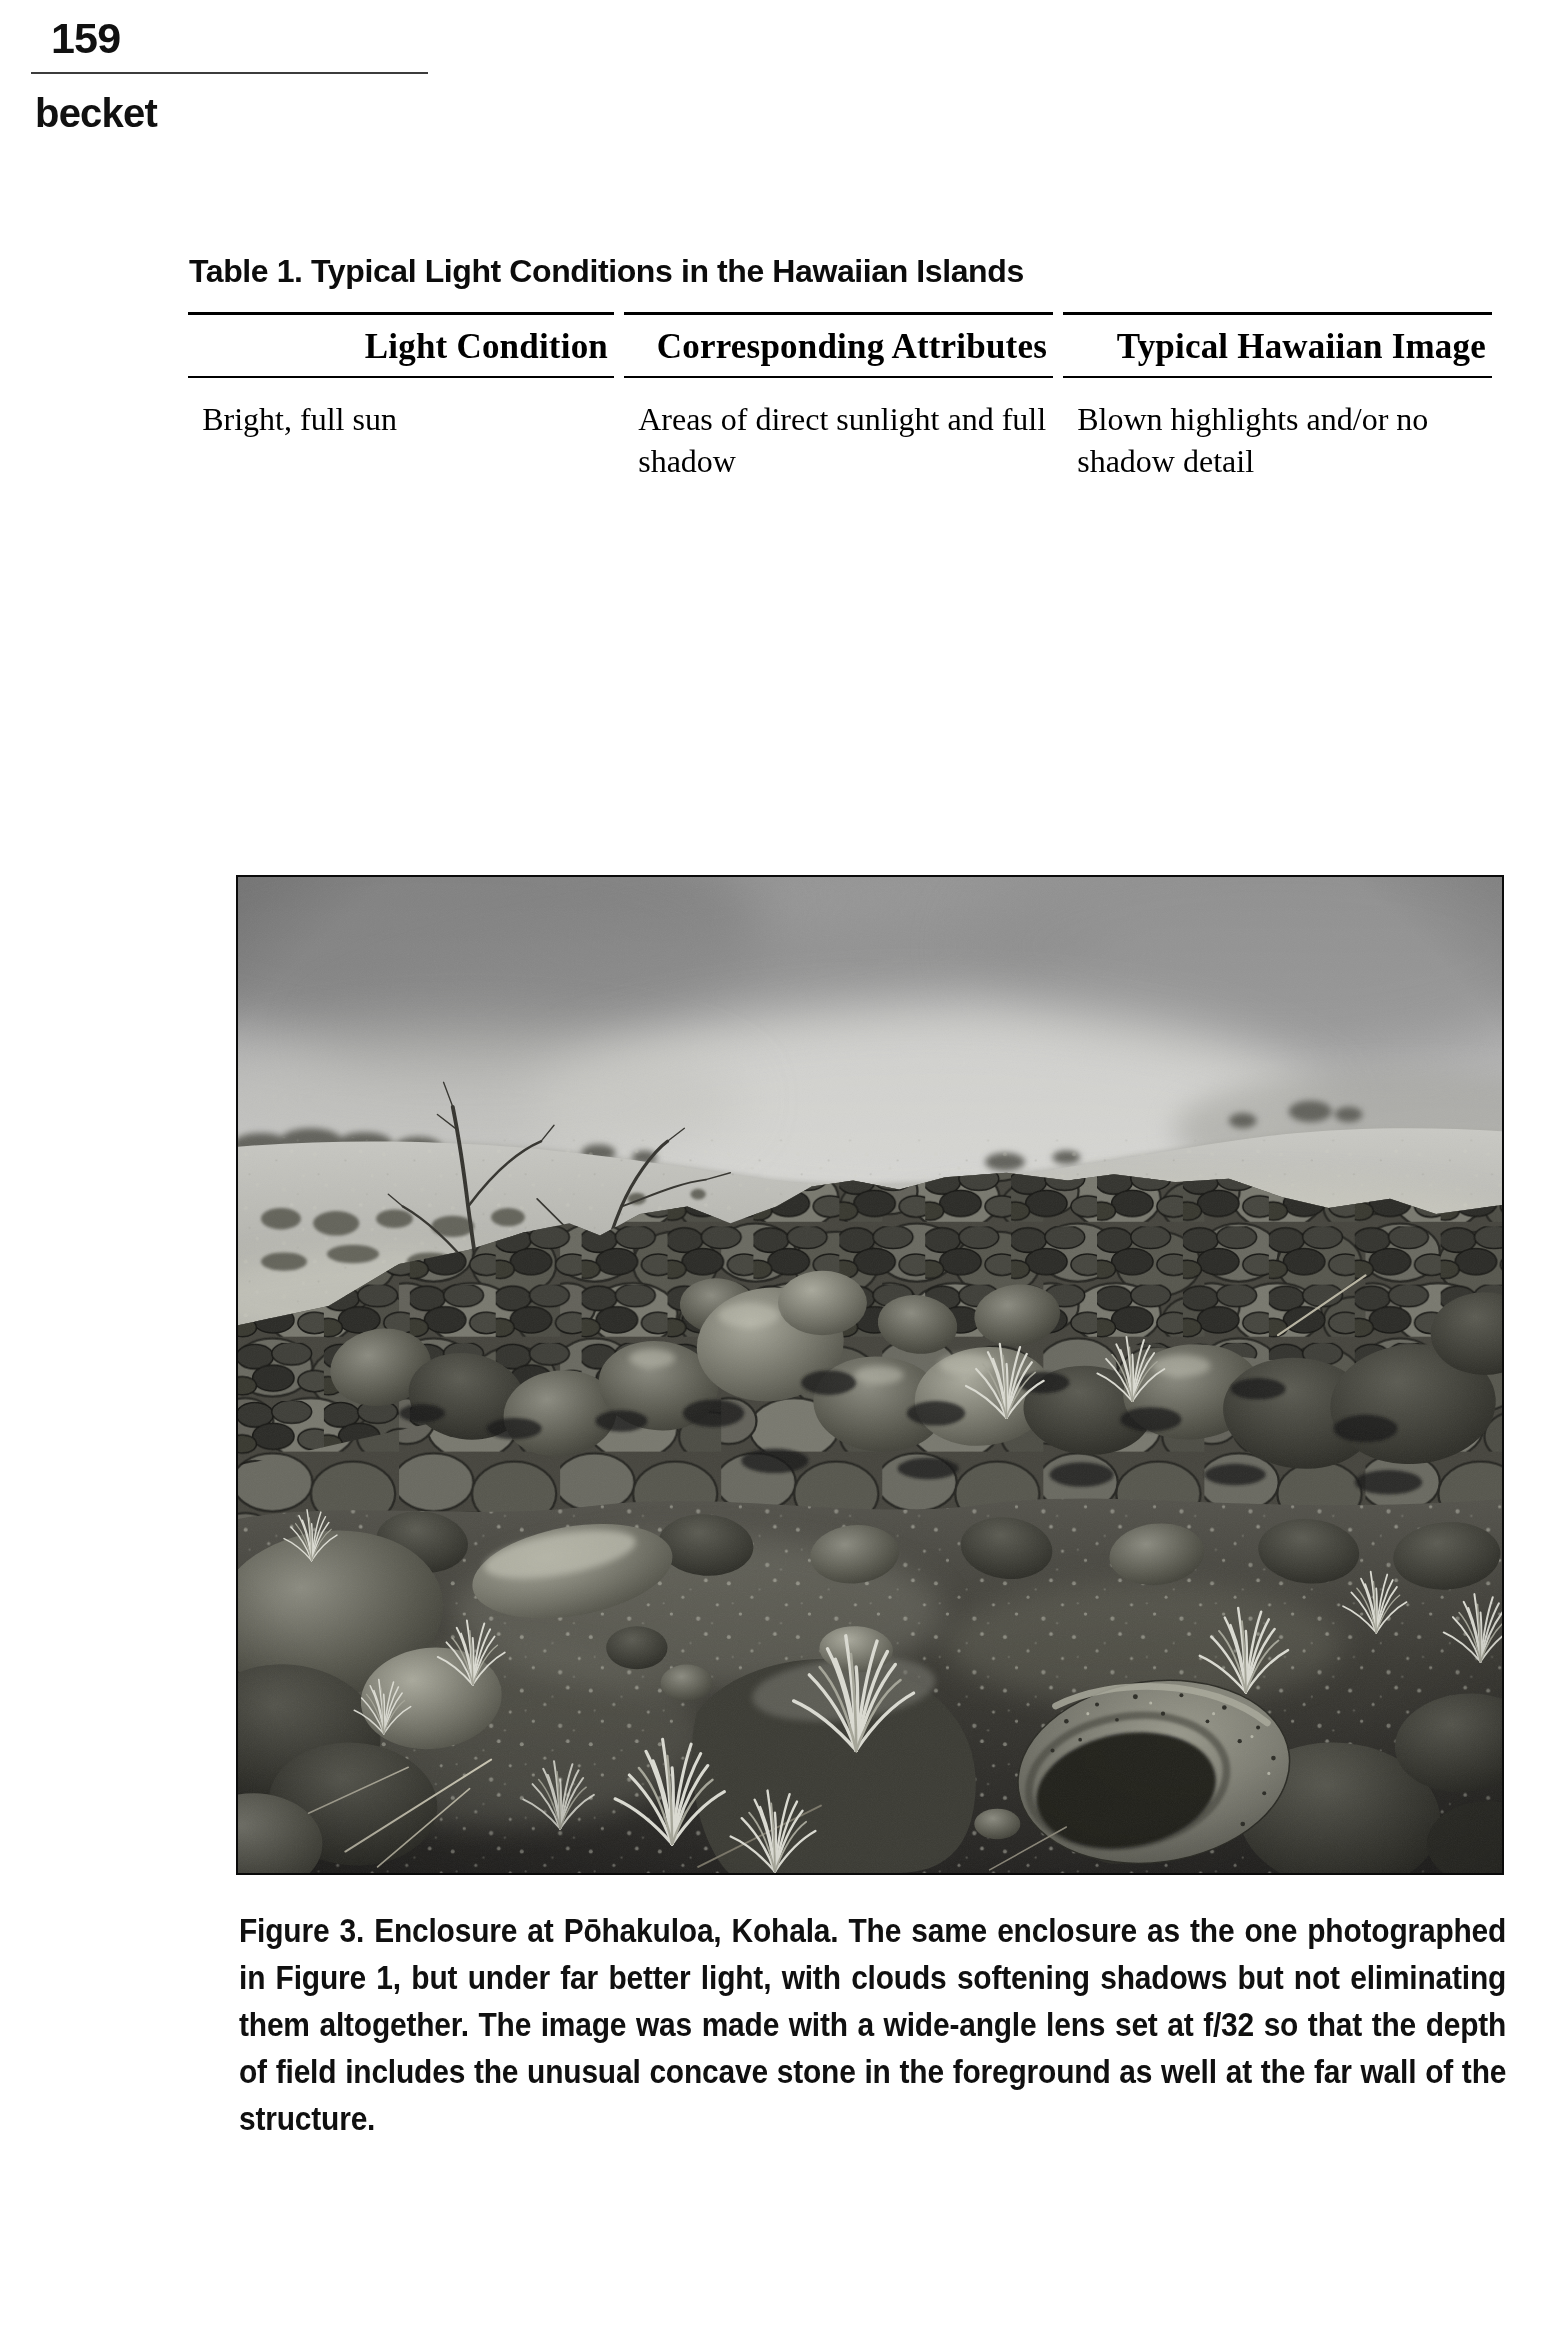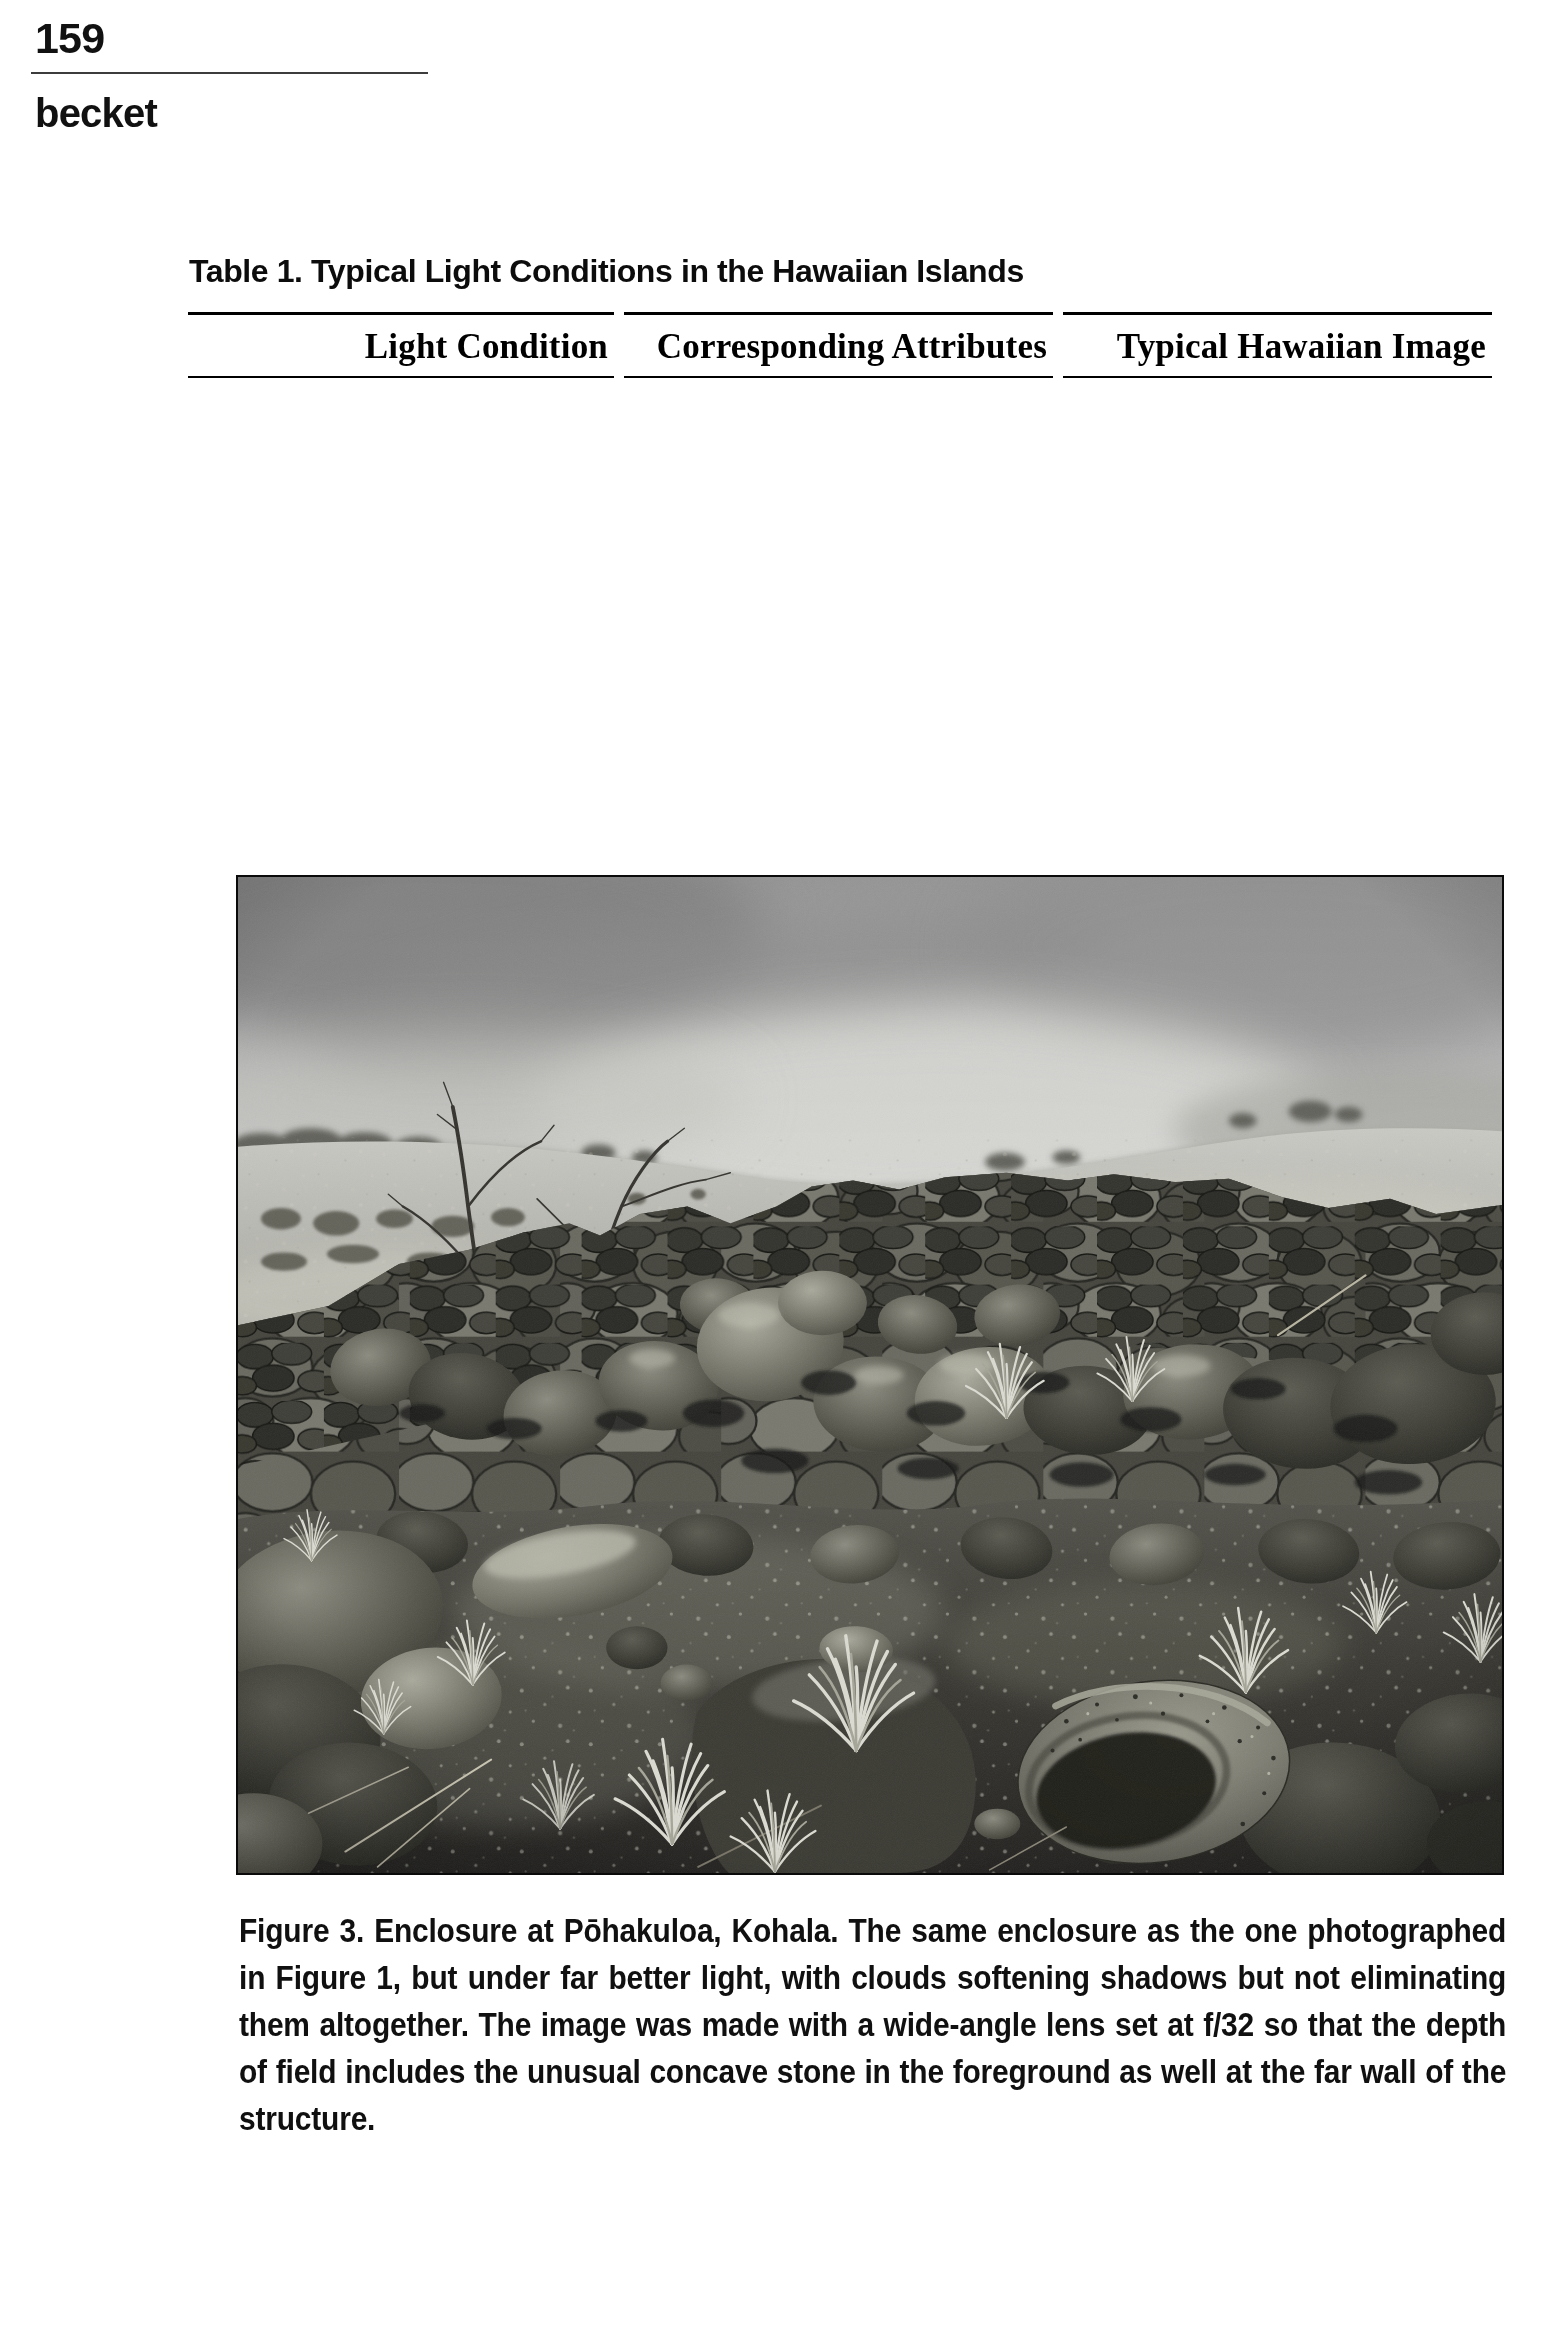--- a/index.html
+++ b/index.html
@@ -1,21 +1,21 @@
 <!DOCTYPE html>
 <html style="font-size:12.3px"><head>
 <meta charset="utf-8">
 <style>
   html,body{margin:0;padding:0;background:#888;}
   .page{
     position:relative;width:1561px;height:2330px;background:#ffffff;
     font-family:"Liberation Sans",sans-serif;color:#000;overflow:hidden;
   }
   .pagenum{
-    position:absolute;left:35px;top:14px;font-size:43px;font-weight:700;
+    position:absolute;left:51px;top:14px;font-size:43px;font-weight:700;
     letter-spacing:-0.8px;color:#111;
   }
   .headrule{
     position:absolute;left:31px;top:72px;width:397px;height:2.3px;background:#3c3c3c;
   }
   .runhead{
     position:absolute;left:35px;top:91px;font-size:40px;font-weight:700;
     letter-spacing:-0.8px;color:#111;
   }
   .tablewrap{position:absolute;left:189px;top:254px;width:1324px;}
@@ -71,20 +71,25 @@
           <col class="c3">
         </colgroup>
       <thead>
         <tr>
           <th>Light Condition</th>
           <th>Corresponding Attributes</th>
           <th>Typical Hawaiian Image</th>
         </tr>
       </thead>
       <tbody>
+        <tr>
+          <td class="nw">Bright, full sun</td>
+          <td>Areas of direct sunlight and full shadow</td>
+          <td>Blown highlights and/or no shadow detail</td>
+        </tr>
       </tbody>
     </table>
   </div>
 
   <figure class="photo">
     <svg viewBox="0 0 1648 1300" preserveAspectRatio="none" role="img" xmlns="http://www.w3.org/2000/svg" aria-label="Black-and-white photograph of a dry-stacked stone enclosure wall under an overcast sky, with bare branches at left, pale tufts of dry grass, and an unusual concave stone in the foreground">
       <defs>
         <linearGradient id="skyG" x1="0" y1="0" x2="0" y2="1">
           <stop offset="0" stop-color="#969696"></stop>
             <stop offset="0.55" stop-color="#b4b4b4"></stop>

